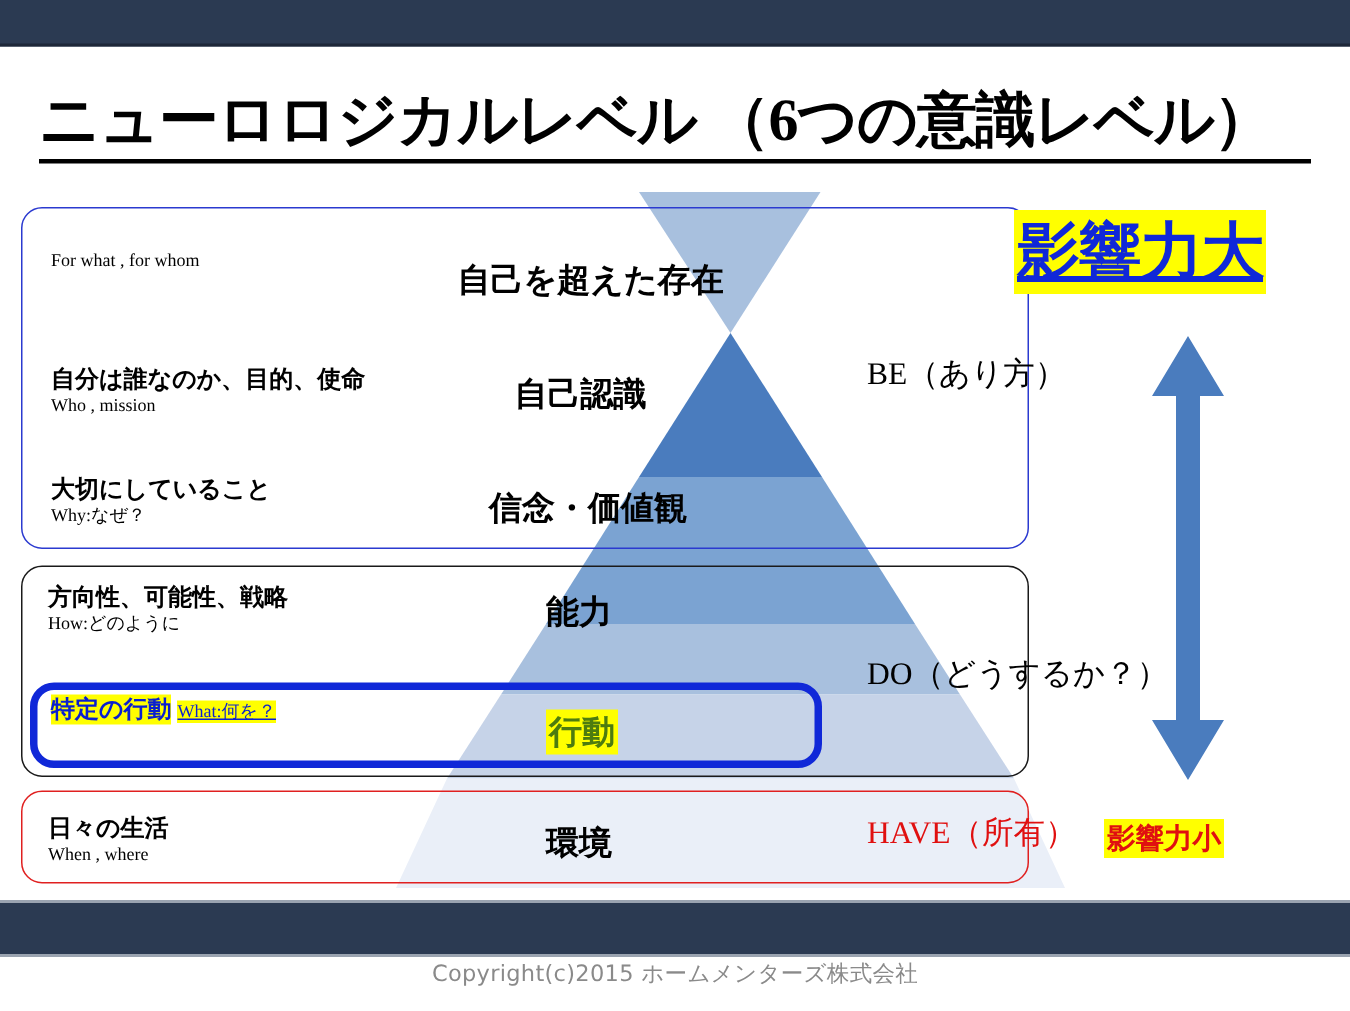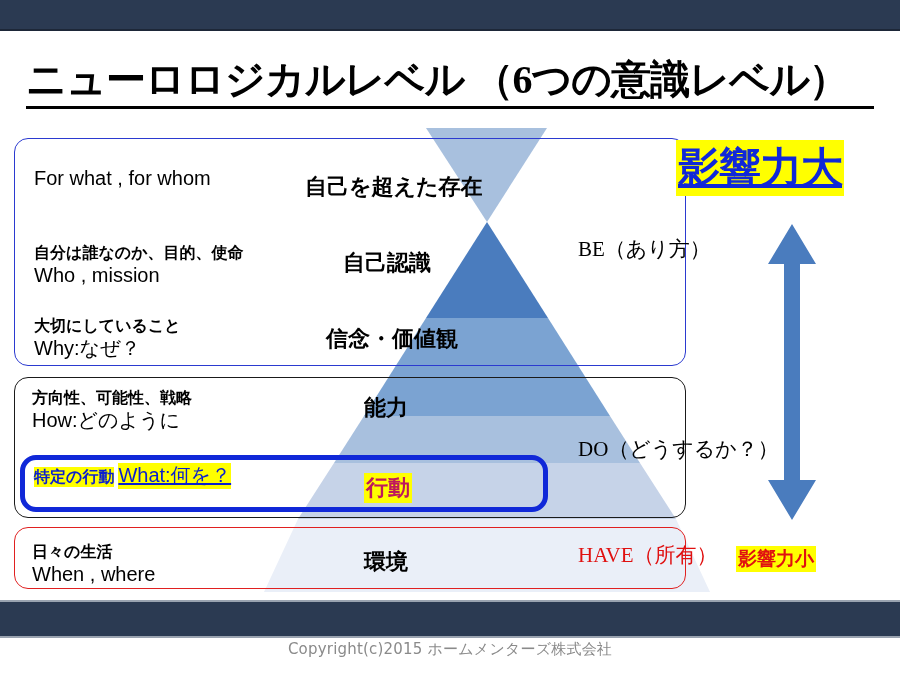--- a/index.html
+++ b/index.html
@@ -104,43 +104,43 @@
     color: #000000;
     white-space: nowrap;
   }
   .desc .jp {
     font-family: "DejaVu Sans", "Liberation Sans", sans-serif;
     font-weight: bold;
     font-size: 16px;
     display: block;
   }
   .desc .en {
-    font-family: Liberation Sans, sans-serif;
-    font-size: 20px;
+    font-family: Liberation Serif, serif;
+    font-size: 12px;
     display: block;
   }
   .desc.hl .jp, .desc.hl .en {
     color: #0a1fd0;
     background: #ffff00;
     display: inline-block;
   }
   .desc.hl .en { text-decoration: underline; }
 
   
   .levelname {
     position: absolute;
     font-family: "DejaVu Sans", "Liberation Sans", sans-serif;
     font-weight: bold;
     font-size: 22px;
     color: #000000;
     white-space: nowrap;
     text-align: center;
   }
   .levelname.hl {
-    color: #be185d;
+    color: #4d7c0f;
     background: #ffff00;
     padding: 0 2px;
   }
 
   
   .grouplabel {
     position: absolute;
     font-family: "Liberation Serif", "DejaVu Serif", serif;
     font-size: 21px;
     color: #000000;

